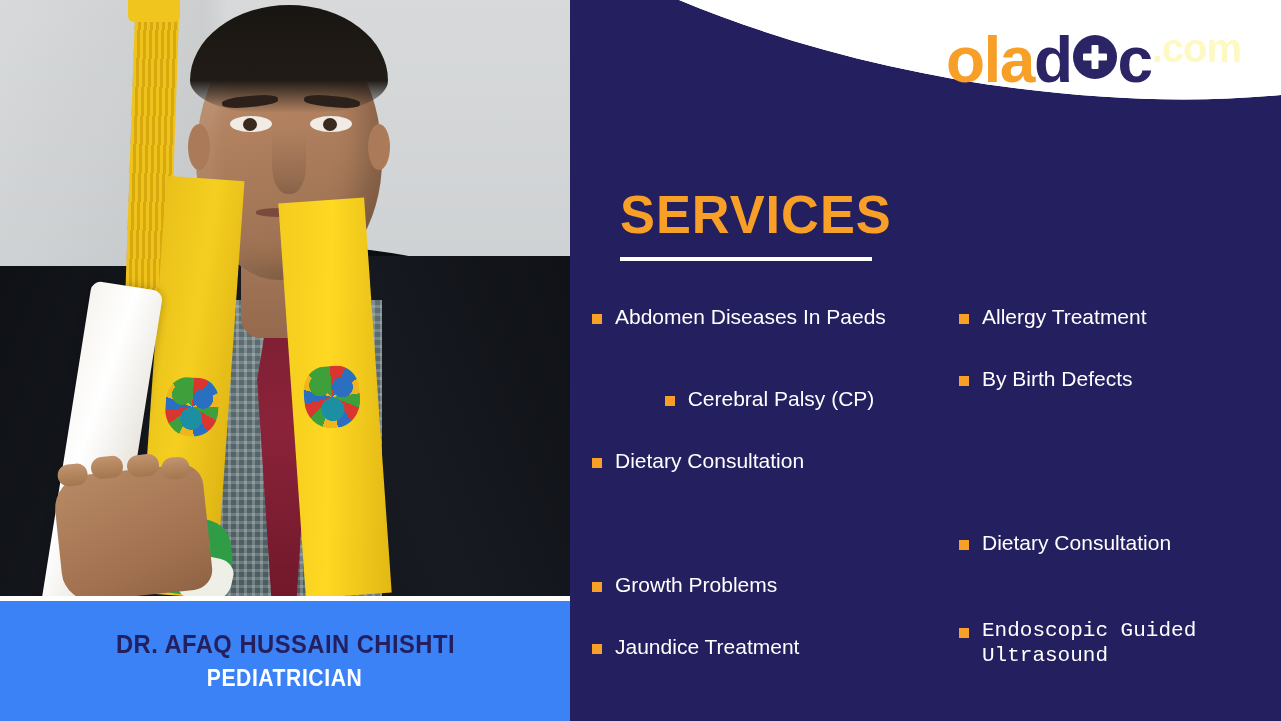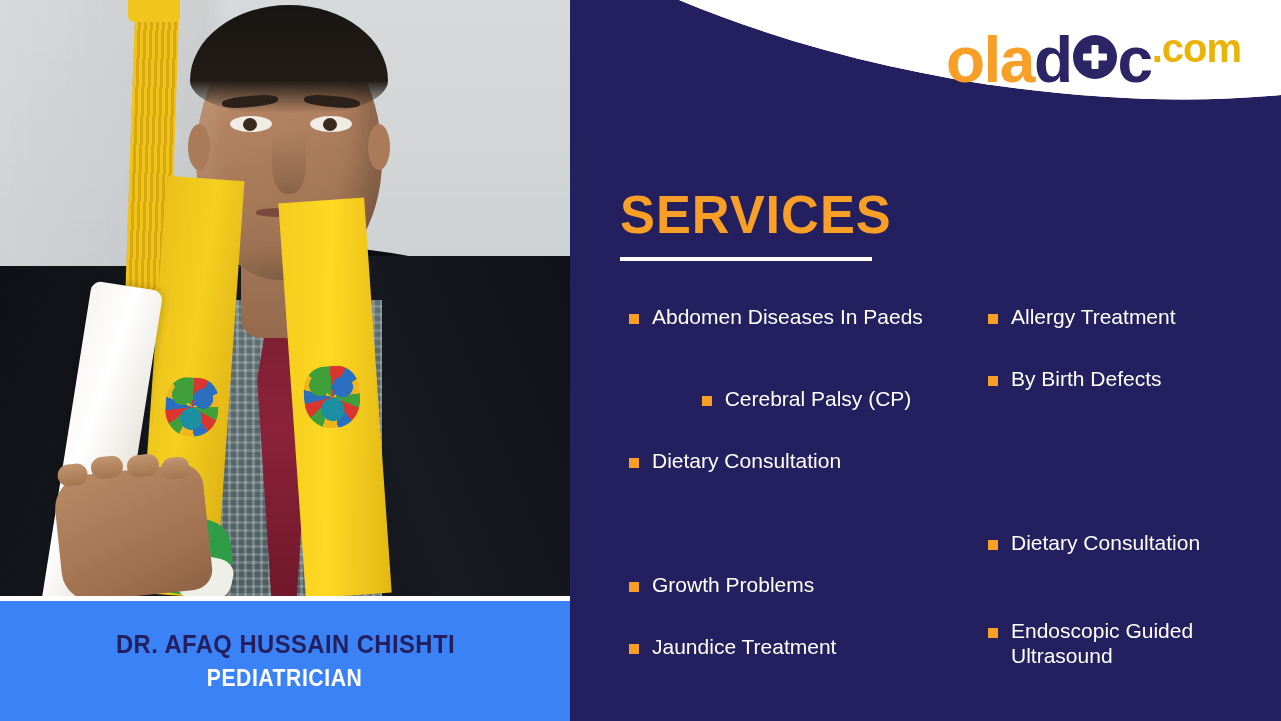--- a/index.html
+++ b/index.html
@@ -210,35 +210,35 @@
     position:relative; width:44px; height:44px;
     background:#2b2566; border-radius:50%;
     margin:0 1px; top:7px;
   }
   .logo-oplus::before, .logo-oplus::after {
     content:""; position:absolute; background:#ffffff; border-radius:1px;
   }
   .logo-oplus::before { left:50%; top:10px; width:7px; height:24px; transform:translateX(-50%); }
   .logo-oplus::after  { top:50%; left:10px; height:7px; width:24px; transform:translateY(-50%); }
   .logo-c  { color:#2b2566; }
-  .logo-com{ color:#eab308; font-size:40px; letter-spacing:-1px; }
+  .logo-com{ color:#fef9c3; font-size:40px; letter-spacing:-1px; }
 
   
   .services-section { position:absolute; left:620px; top:186px; right:28px; }
   .services-title {
     font-size:54px; font-weight:bold; color:#f79f26;
     letter-spacing:1px; line-height:1.05;
     transform:scaleX(.97); transform-origin:left center;
   }
   .services-underline {
     width:252px; height:4px; background:#ffffff; margin-top:14px;
   }
   .services-grid {
-    position:absolute; left:629px; top:305px; right:20px;
-    display:grid; grid-template-columns:355px 1fr; column-gap:4px;
+    position:absolute; left:592px; top:305px; right:20px;
+    display:grid; grid-template-columns:355px 1fr; column-gap:12px;
   }
   .service-col { display:flex; flex-direction:column; }
   .service-item {
     display:flex; align-items:flex-start; gap:13px;
     color:#ffffff; font-size:21px; line-height:1.18;
   }
   .bullet {
     flex:0 0 auto; width:10px; height:10px; background:#f79f26;
     margin-top:9px;
   }
@@ -350,20 +350,20 @@
           <span class="service-label">Allergy Treatment</span>
         </div>
         <div class="service-item" style="position: absolute; left: 0px; top: 62px; width: 100%;">
           <span class="bullet"></span>
           <span class="service-label">By Birth Defects</span>
         </div>
         <div class="service-item" style="position: absolute; left: 0px; top: 226px; width: 100%;">
           <span class="bullet"></span>
           <span class="service-label">Dietary Consultation</span>
         </div>
-        <div class="service-item" style="position: absolute; left: 0px; top: 314px; width: 100%;">
+        <div class="service-item" style="position: absolute; left: 0px; top: 314px; width: 100%; font-family: Liberation Mono, monospace;">
           <span class="bullet"></span>
           <span class="service-label">Endoscopic Guided Ultrasound</span>
         </div>
       </div>
   </div>
 
 </div>
 
 </body></html>

